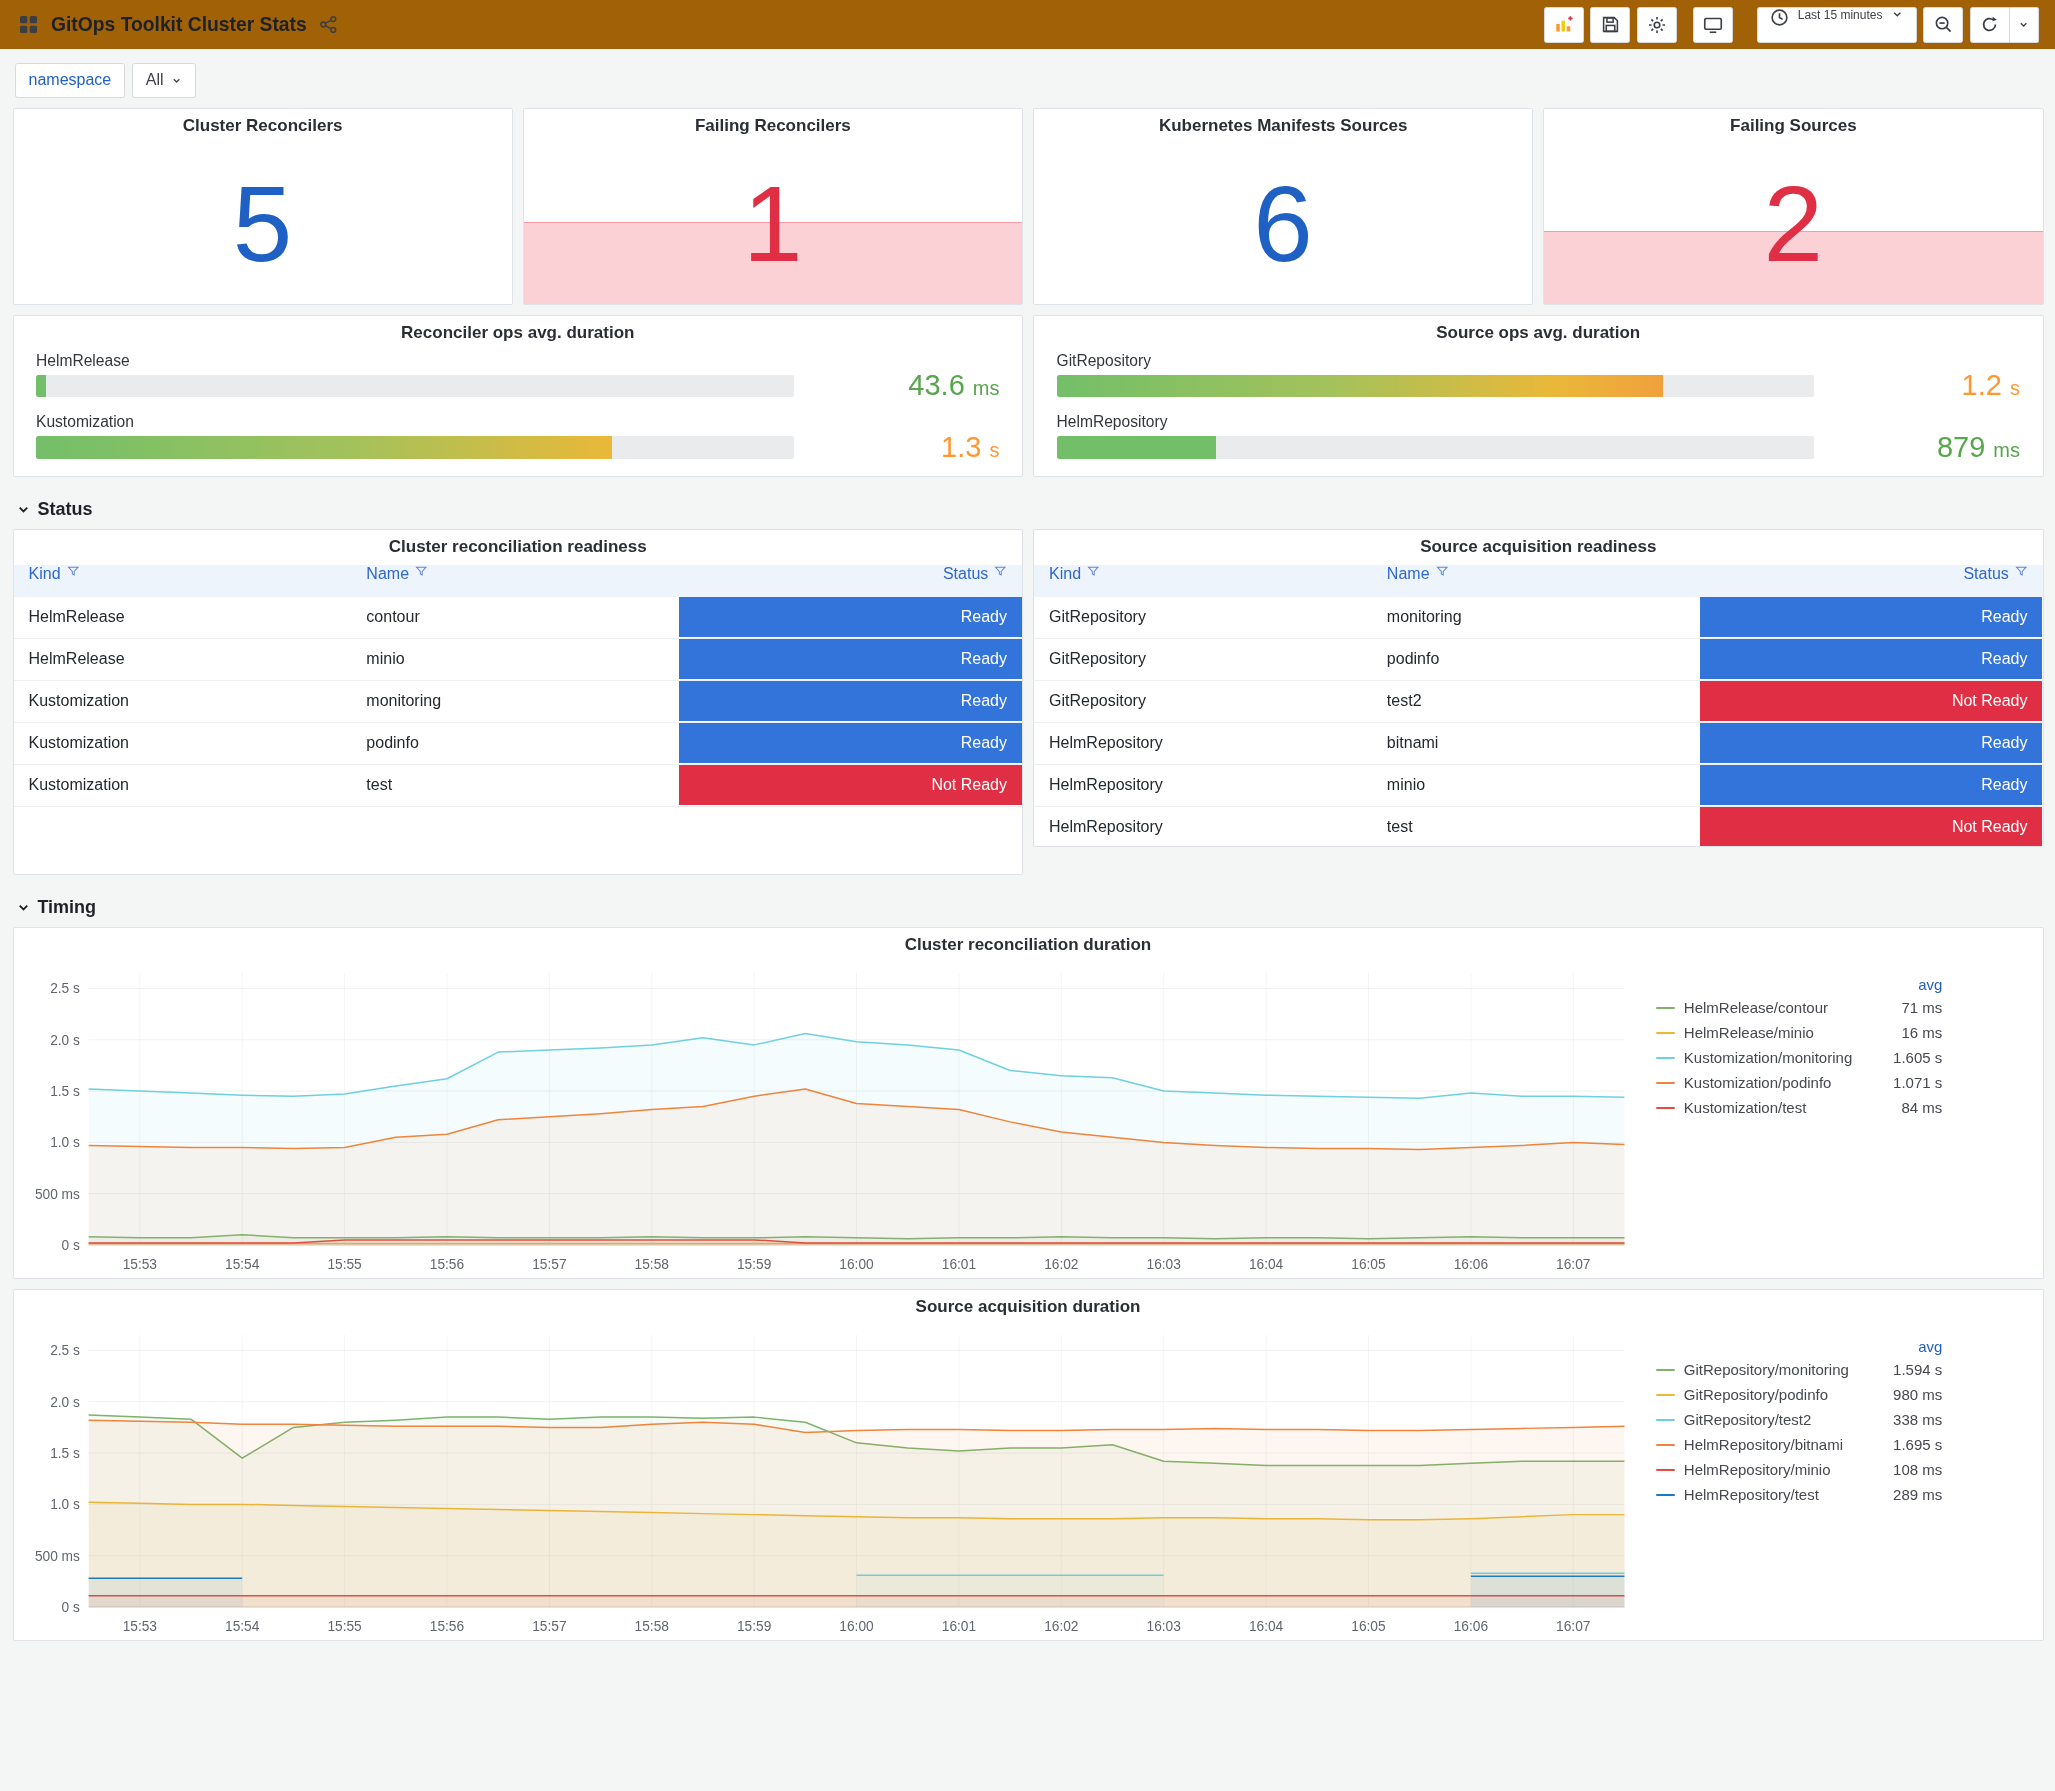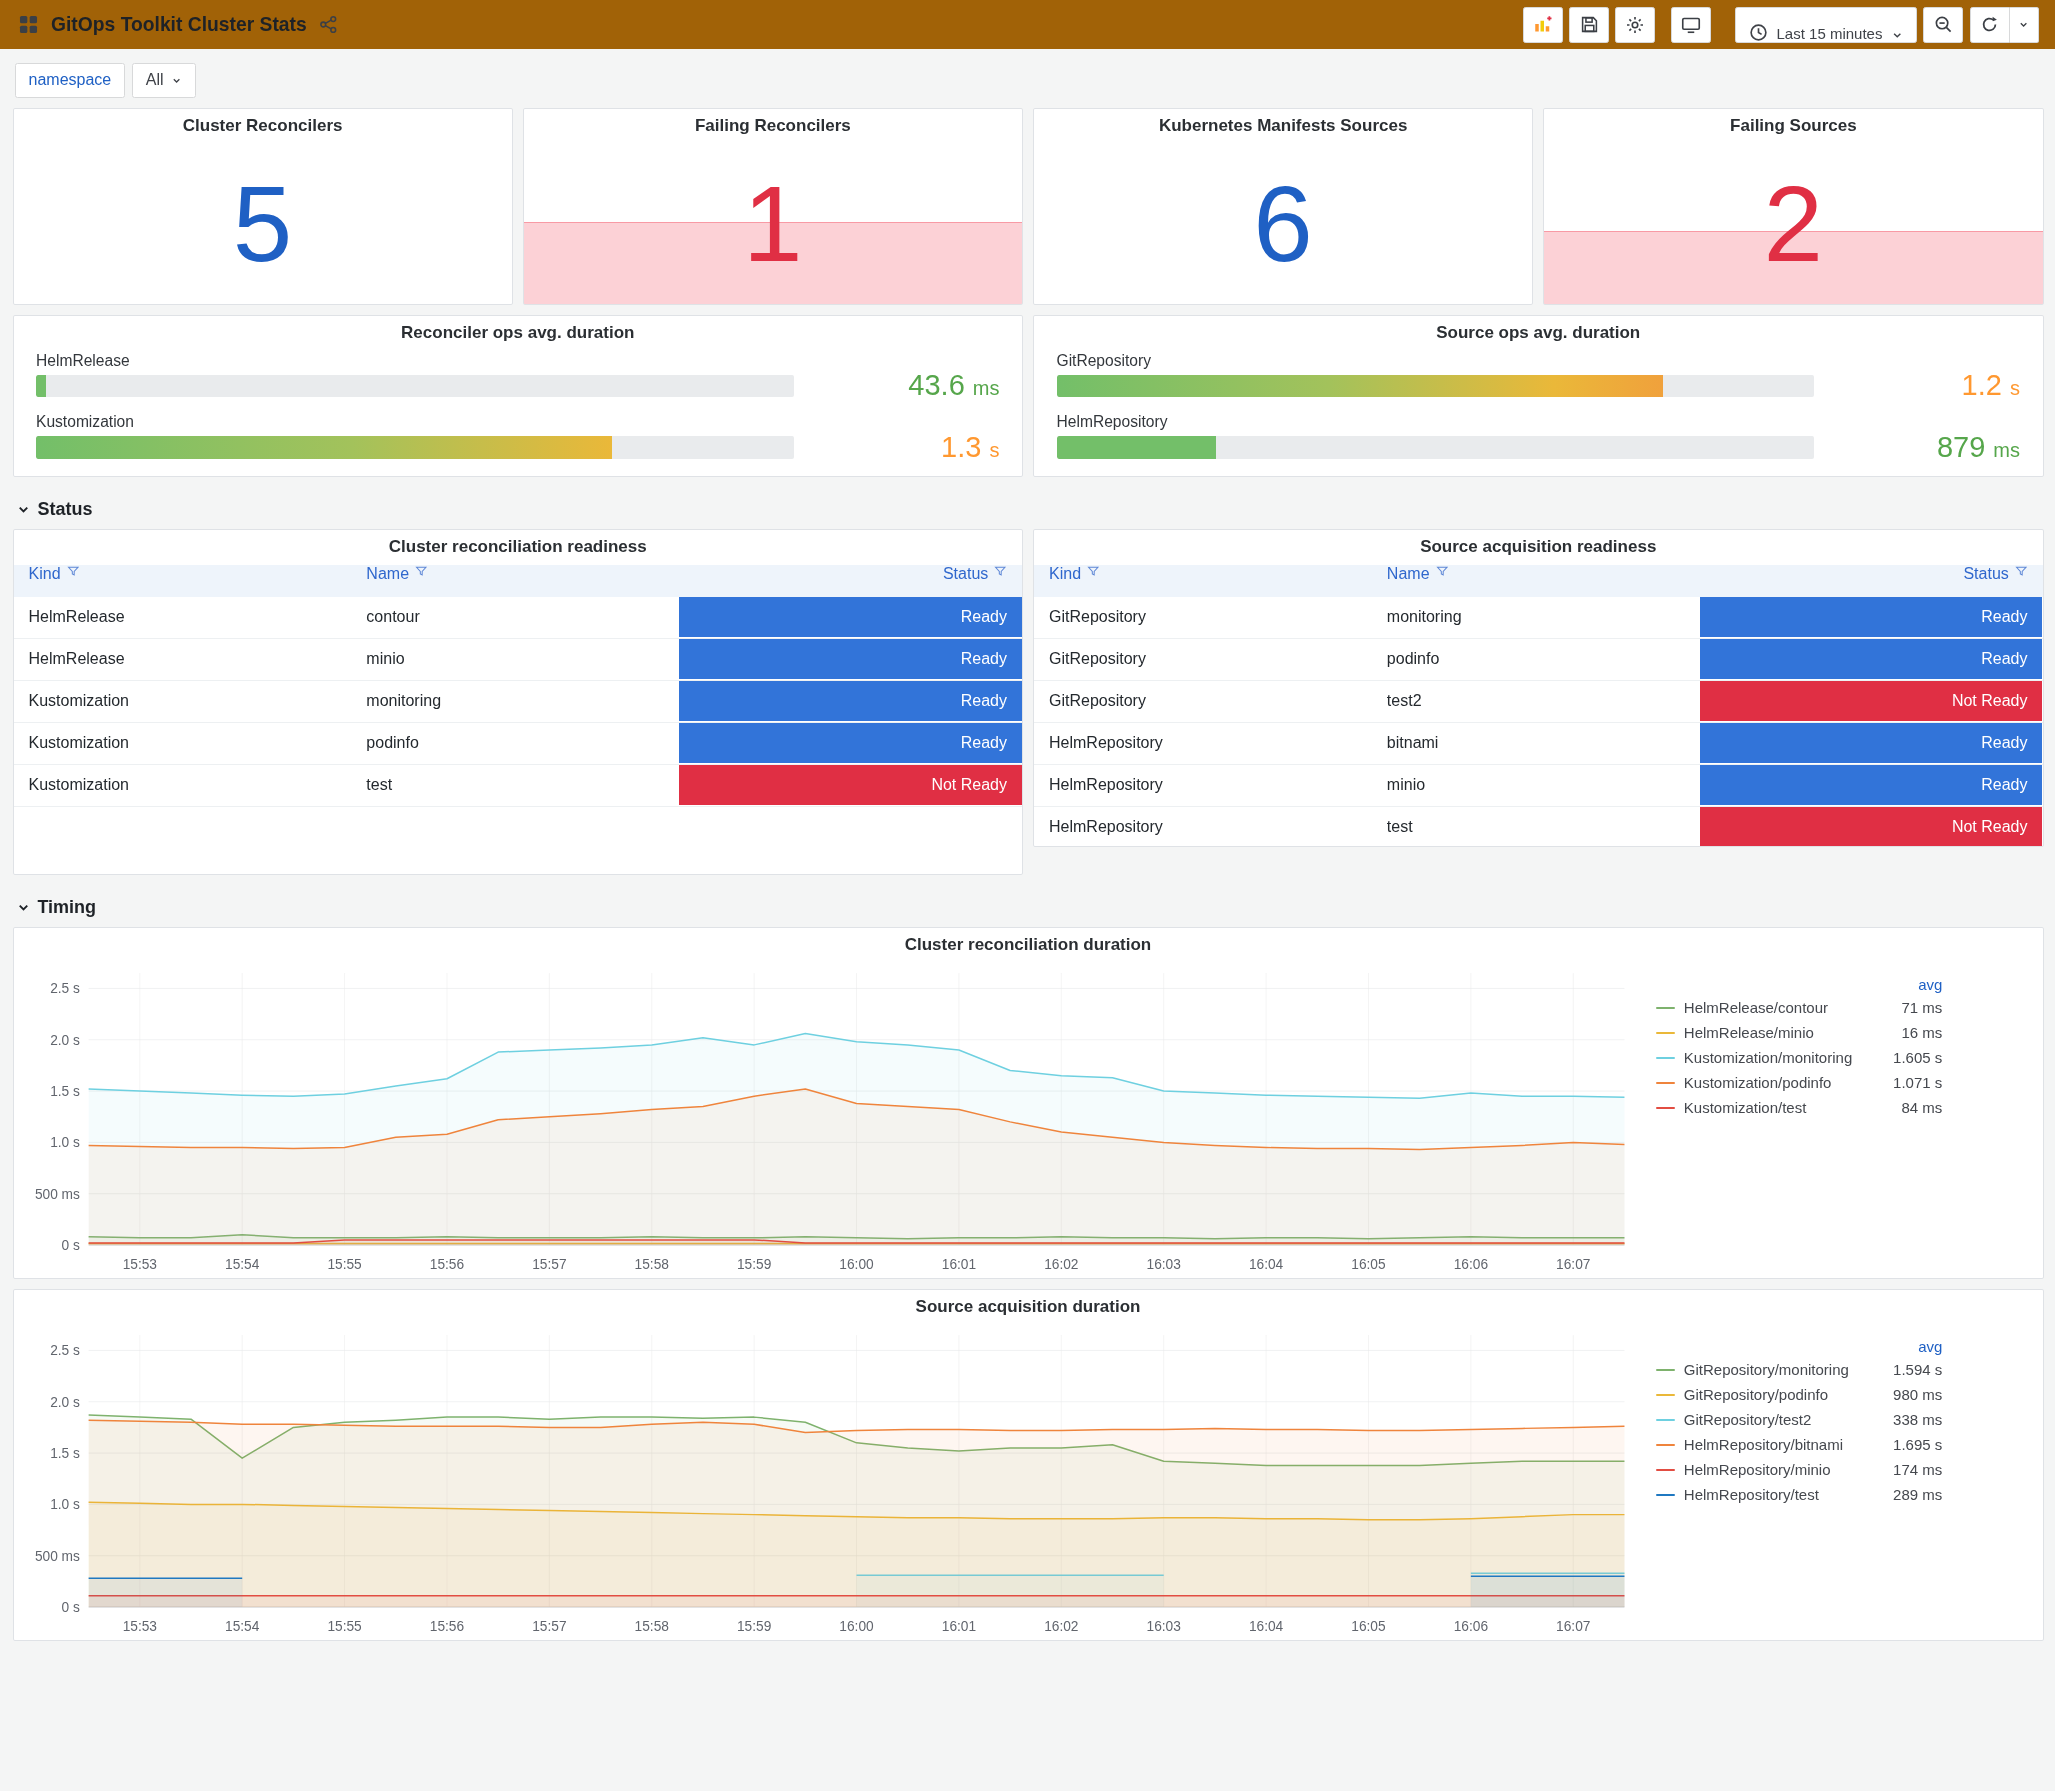--- a/index.html
+++ b/index.html
@@ -12,21 +12,21 @@
   svg { display:block; }
 
   
   .topbar { height: 49px; background:#a16207; display:flex; align-items:center; justify-content:space-between; padding:0 17.5px; }
   .topbar-left { display:flex; align-items:center; gap:12.5px; }
   .dash-title { font-size:19.3px; font-weight:600; color:#1e2227; }
   .toolbar { display:flex; align-items:center; }
   .btn-group { display:flex; align-items:center; gap:6.2px; }
   .icon-btn { width:40px; height:36px; background:#fff; border:0.6px solid #d8d9da; border-radius:2.5px; display:flex; align-items:center; justify-content:center; cursor:pointer; }
   .spacer-sm { width:16px; } .spacer-md { width:24px; }
-  .timepicker { height:36px; background:#fff; border:0.6px solid #d8d9da; border-radius:2.5px; display:flex; align-items:flex-end; gap:8.7px; padding:0 12.5px; font-size:15px; font-weight:500; color:#3f4248; cursor:pointer; }
+  .timepicker { height:36px; background:#fff; border:0.6px solid #d8d9da; border-radius:2.5px; display:flex; align-items:flex-start; gap:8.7px; padding:0 12.5px; font-size:12px; font-weight:500; color:#3f4248; cursor:pointer; }
   .joined { display:flex; }
   .joined .icon-btn:first-child { border-top-right-radius:0; border-bottom-right-radius:0; }
   .joined .icon-btn:last-child { border-left:none; border-top-left-radius:0; border-bottom-left-radius:0; width:29px; }
 
   
   .vars-row { display:flex; align-items:center; gap:7.5px; padding:13.7px 15px 3.7px; }
   .chip { height:35px; background:#fff; border:0.6px solid #d8d9da; border-radius:2.5px; display:flex; align-items:center; gap:7.5px; padding:0 12.5px; font-size:16px; cursor:pointer; }
   .chip.ns { color:#1f60c4; font-weight:500; }
   .chip.val { color:#3f4248; }
 
@@ -567,21 +567,21 @@
             <span class="legend-val">338 ms</span>
           </div>
           <div class="legend-row">
             <span class="legend-dash" style="background: rgb(239, 132, 60);"></span>
             <span class="legend-name">HelmRepository/bitnami</span>
             <span class="legend-val">1.695 s</span>
           </div>
           <div class="legend-row">
             <span class="legend-dash" style="background: rgb(226, 77, 66);"></span>
             <span class="legend-name">HelmRepository/minio</span>
-            <span class="legend-val">174 ms</span>
+            <span class="legend-val">108 ms</span>
           </div>
           <div class="legend-row">
             <span class="legend-dash" style="background: rgb(31, 120, 193);"></span>
             <span class="legend-name">HelmRepository/test</span>
             <span class="legend-val">289 ms</span>
           </div>
         </div>
     </div>
   </div>
 

